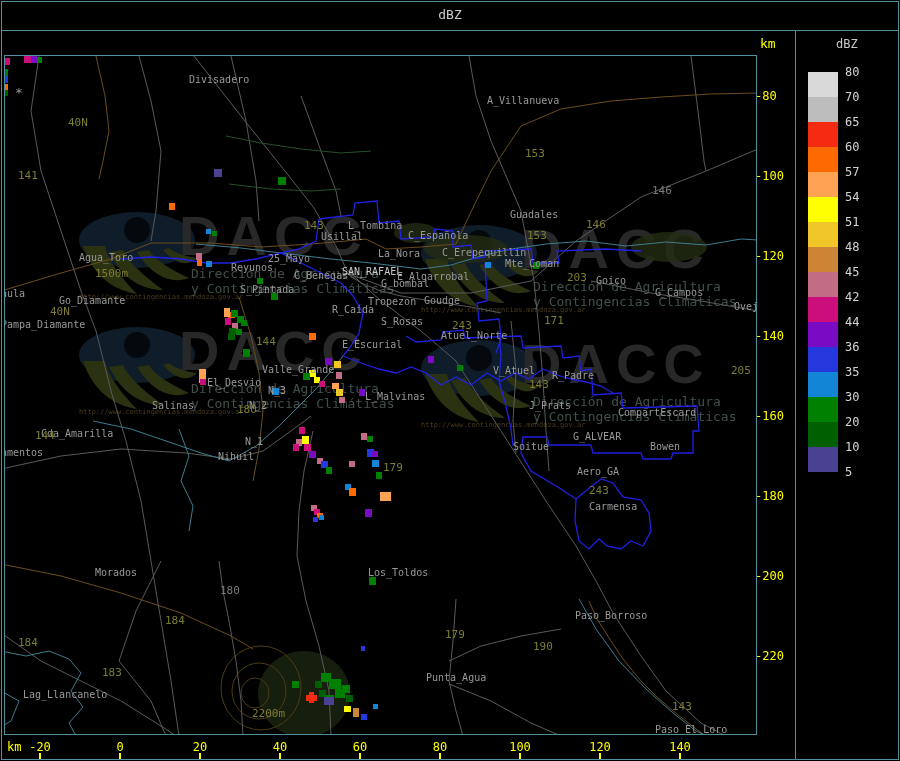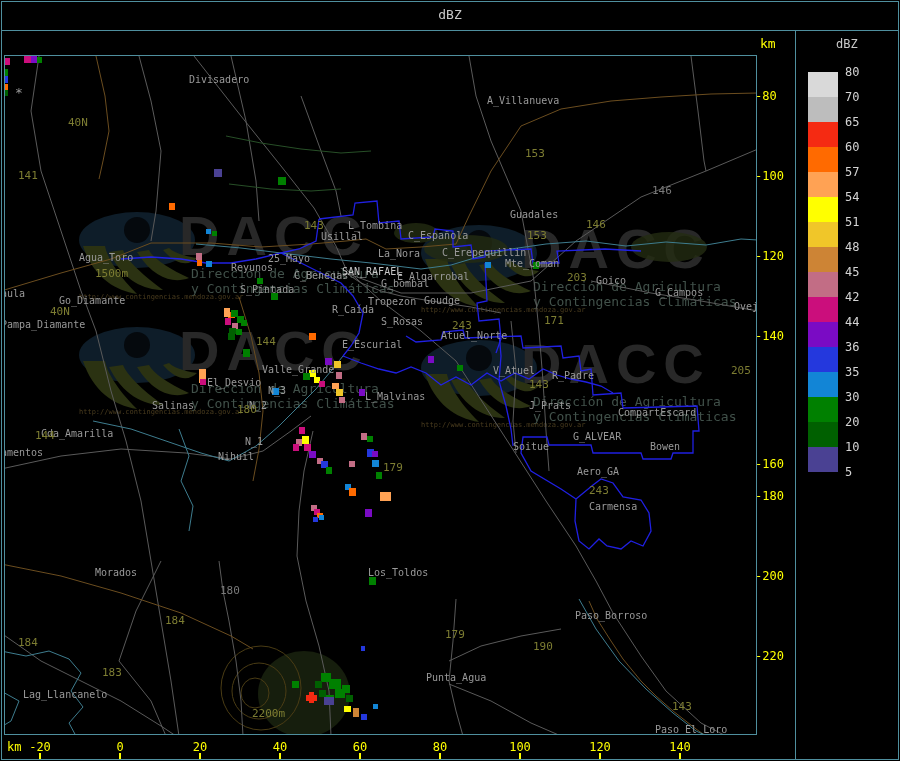--- a/index.html
+++ b/index.html
@@ -345,21 +345,21 @@
         <div class="route" style="left: 247px; top: 651px;">2200m</div>
         <div class="marker" style="left: 10px; top: 29px;">*</div>
       </div>
   </div>
 
   <div id="right-axis">
       <div class="ax-r" style="top: 89px;">-80</div>
       <div class="ax-r" style="top: 169px;">-100</div>
       <div class="ax-r" style="top: 249px;">-120</div>
       <div class="ax-r" style="top: 329px;">-140</div>
-      <div class="ax-r" style="top: 409px; margin-top: 48px;">-160</div>
+      <div class="ax-r" style="top: 409px;">-160</div>
       <div class="ax-r" style="top: 489px;">-180</div>
       <div class="ax-r" style="top: 569px;">-200</div>
       <div class="ax-r" style="top: 649px;">-220</div>
     </div>
 
   <div id="bottom-axis">
       <div class="ax-b" style="left: 7px;">km</div>
       <div class="tick-b" style="left: 39px;"></div>
       <div class="ax-b" style="left: 40px; transform: translateX(-50%);">-20</div>
       <div class="tick-b" style="left: 119px;"></div>

